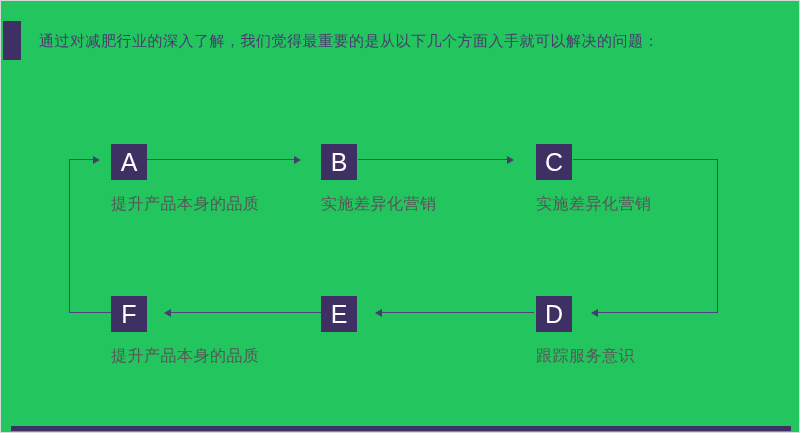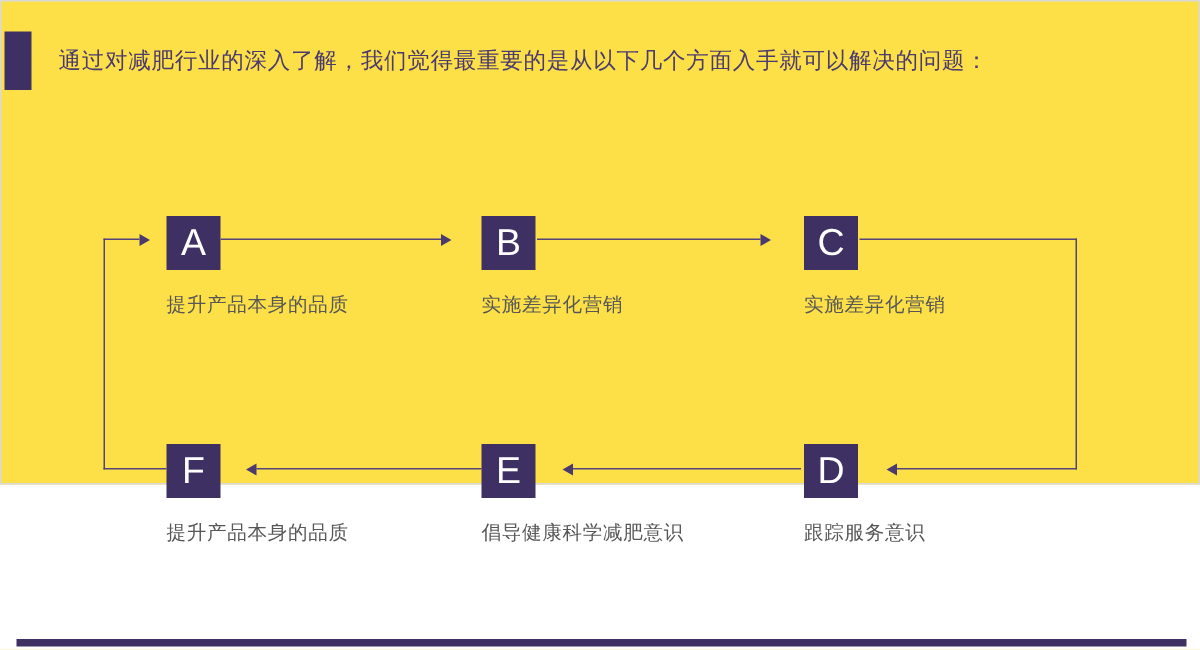--- a/index.html
+++ b/index.html
@@ -3,22 +3,22 @@
 <meta charset="utf-8">
 <style>
   * { margin: 0; padding: 0; box-sizing: border-box; }
   html, body { background: #ffffff; }
   body {
     font-family: "Liberation Sans", "DejaVu Sans", sans-serif;
     width: 800px; height: 433px; overflow: hidden;
   }
   .slide {
     position: relative;
-    width: 800px; height: 323px;
-    background: #fde047;
+    width: 800px; height: 433px;
+    background: #22c55e;
     border: 1px solid #d9d9d9;
   }
   
   .accent-block {
     position: absolute; left: 2px; top: 20px;
     width: 18px; height: 39px;
     background: #3f3064;
   }
   .slide-title {
     position: absolute; left: 38px; top: 30px;
@@ -32,21 +32,21 @@
   .node-box {
     position: absolute;
     width: 36px; height: 36px;
     background: #3f3064;
     color: #ffffff;
     display: flex; align-items: center; justify-content: center;
     font-size: 25px; font-weight: 500;
   }
   .node-label {
     position: absolute;
-    font-size: 13px;
+    font-size: 16px;
     color: #575757;
     white-space: nowrap;
     letter-spacing: 0.5px;
   }
   
   .hline, .vline { position: absolute; background: #55447c; }
   .hline { height: 1px; }
   .vline { width: 1px; }
   .arrow-right, .arrow-left {
     position: absolute; width: 0; height: 0;
@@ -89,21 +89,20 @@
   <div class="node-box" id="box-b">B</div>
   <div class="node-box" id="box-c">C</div>
   <div class="node-box" id="box-d">D</div>
   <div class="node-box" id="box-e">E</div>
   <div class="node-box" id="box-f">F</div>
 
   <div class="node-label" id="label-a">提升产品本身的品质</div>
   <div class="node-label" id="label-b">实施差异化营销</div>
   <div class="node-label" id="label-d">跟踪服务意识</div>
   <div class="node-label" id="label-c">实施差异化营销</div>
-  <div class="node-label" id="label-e">倡导健康科学减肥意识</div>
   <div class="node-label" id="label-f">提升产品本身的品质</div>
 
   <div class="hline" style="left:146px; top:158px; width:147px;"></div>
   <div class="arrow-right" style="left:293px; top:155px;"></div>
 
   <div class="hline" style="left:357px; top:158px; width:149px;"></div>
   <div class="arrow-right" style="left:506px; top:155px;"></div>
 
   <div class="hline" style="left:572px; top:158px; width:145px;"></div>
   <div class="vline" style="left:716px; top:158px; height:154px;"></div>

